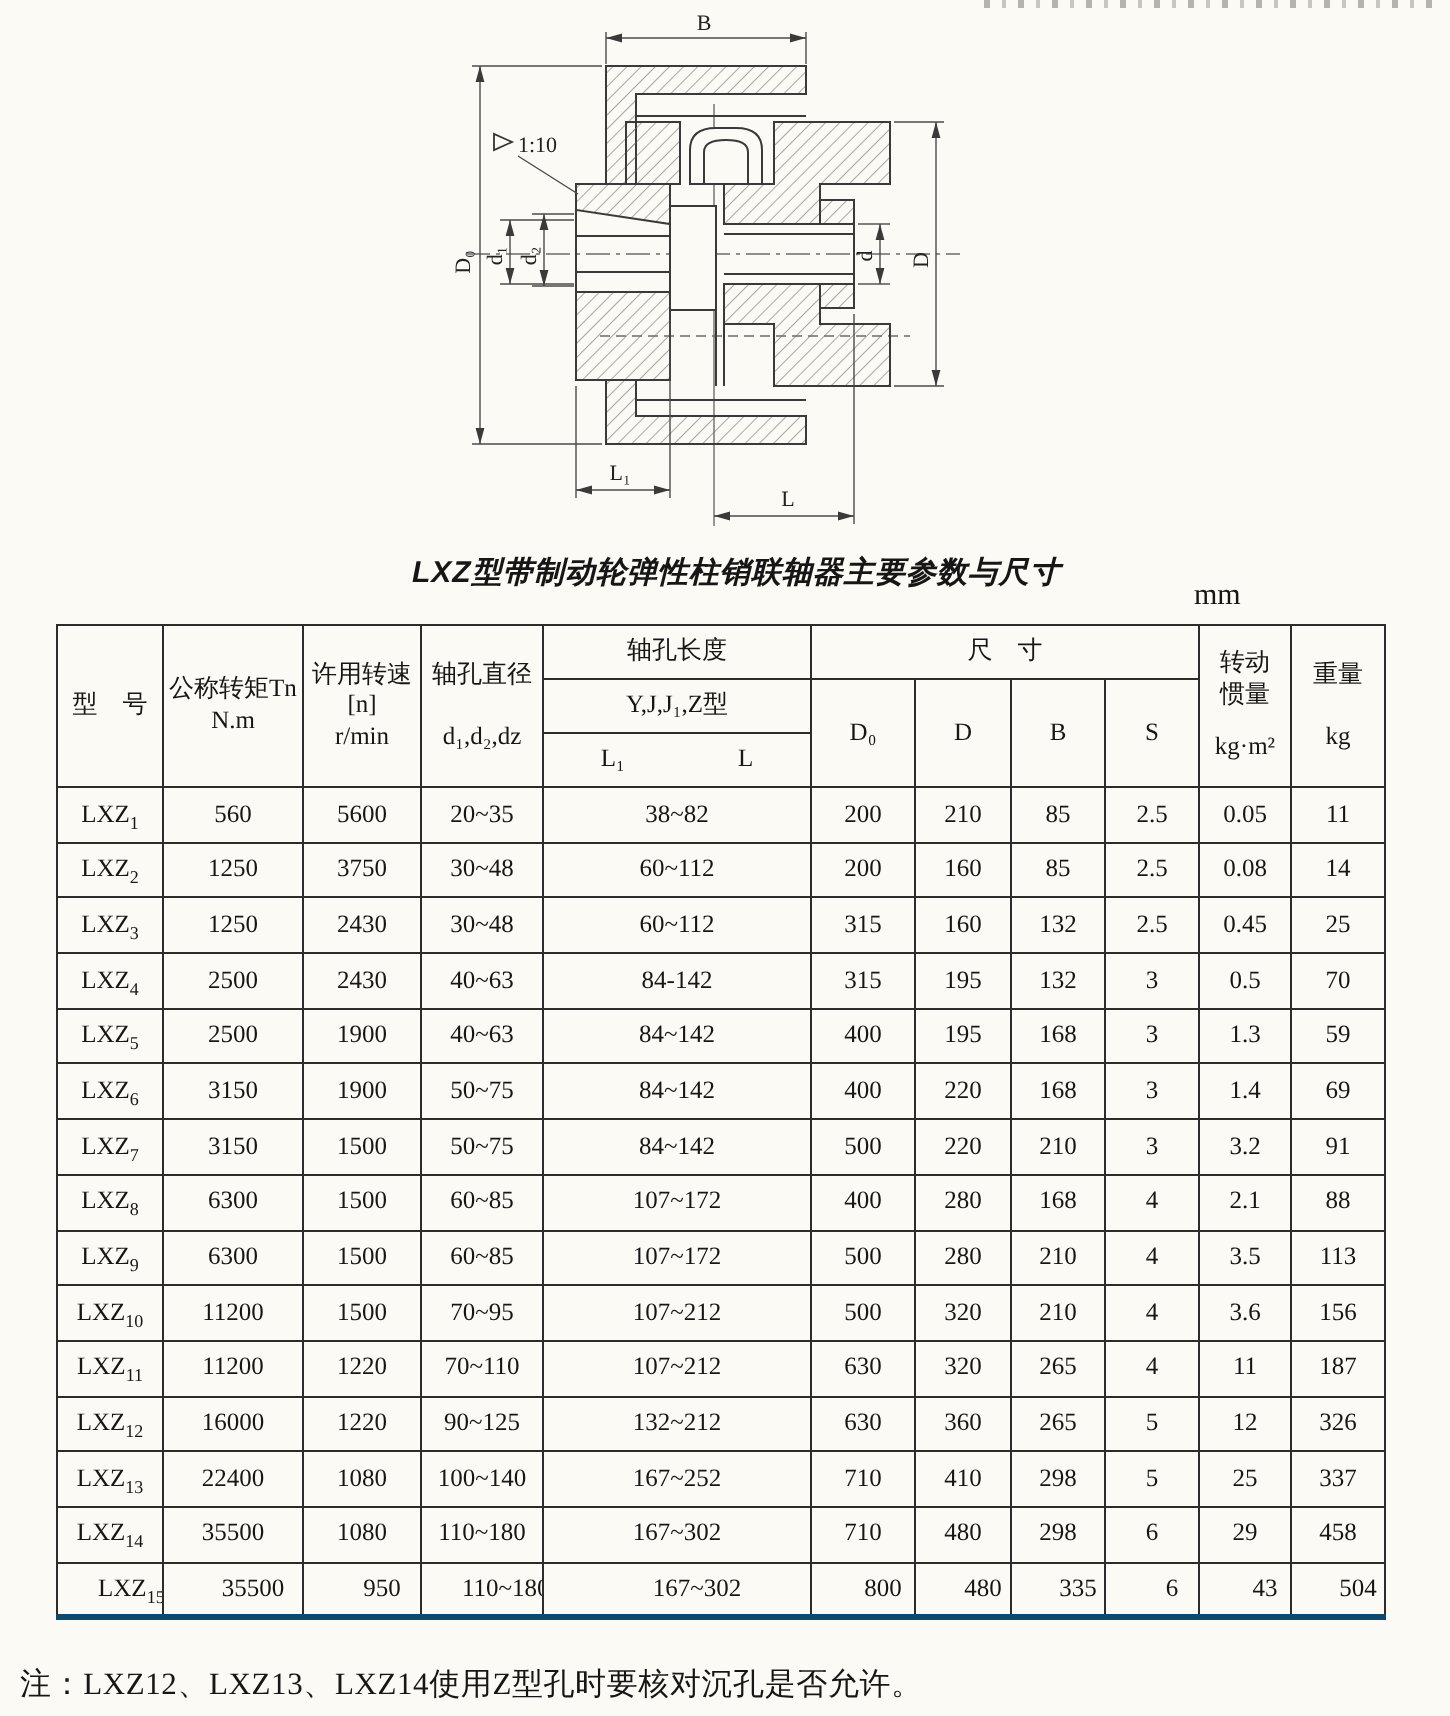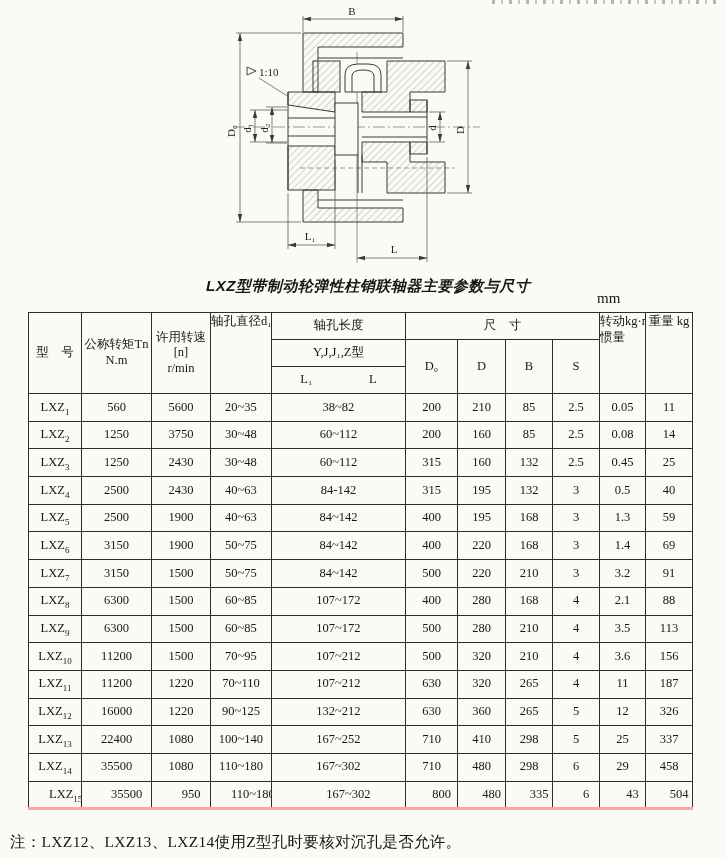--- a/index.html
+++ b/index.html
@@ -35,22 +35,22 @@
     border-collapse:collapse;table-layout:fixed;
     font-size:12.5px;
   }
   table.params th,table.params td{
     border:1px solid #2c2c2c;text-align:center;vertical-align:middle;
     font-weight:normal;padding:0;line-height:1.25;
     overflow:hidden;white-space:nowrap;
   }
   thead tr{height:27px;}
   tbody tr{height:27.7px;}
-  tbody tr:last-child td{border-bottom:3px solid #fca5a5;padding-left:20px;}
-  .flexcol{display:flex;justify-content:space-evenly;height:78px;}
+  tbody tr:last-child td{border-bottom:3px solid #0c4a6e;padding-left:20px;}
+  .flexcol{display:flex;flex-direction:column;justify-content:space-evenly;height:78px;}
   .twocol{display:flex;justify-content:space-around;align-items:center;}
   sub{font-size:9px;line-height:0;}
   .note{position:absolute;left:10px;top:832px;font-size:15.5px;letter-spacing:.3px;}
 </style>
 </head>
 <body>
 
 <div class="top-fragment"></div>
 
 <svg class="drawing" width="725" height="272" viewBox="0 0 725 272">
@@ -269,21 +269,21 @@
         <td><span>LXZ</span><sub>4</sub></td>
         <td>2500</td>
         <td>2430</td>
         <td>40~63</td>
         <td>84-142</td>
         <td>315</td>
         <td>195</td>
         <td>132</td>
         <td>3</td>
         <td>0.5</td>
-        <td>40</td>
+        <td>70</td>
       </tr>
       <tr>
         <td><span>LXZ</span><sub>5</sub></td>
         <td>2500</td>
         <td>1900</td>
         <td>40~63</td>
         <td>84~142</td>
         <td>400</td>
         <td>195</td>
         <td>168</td>

